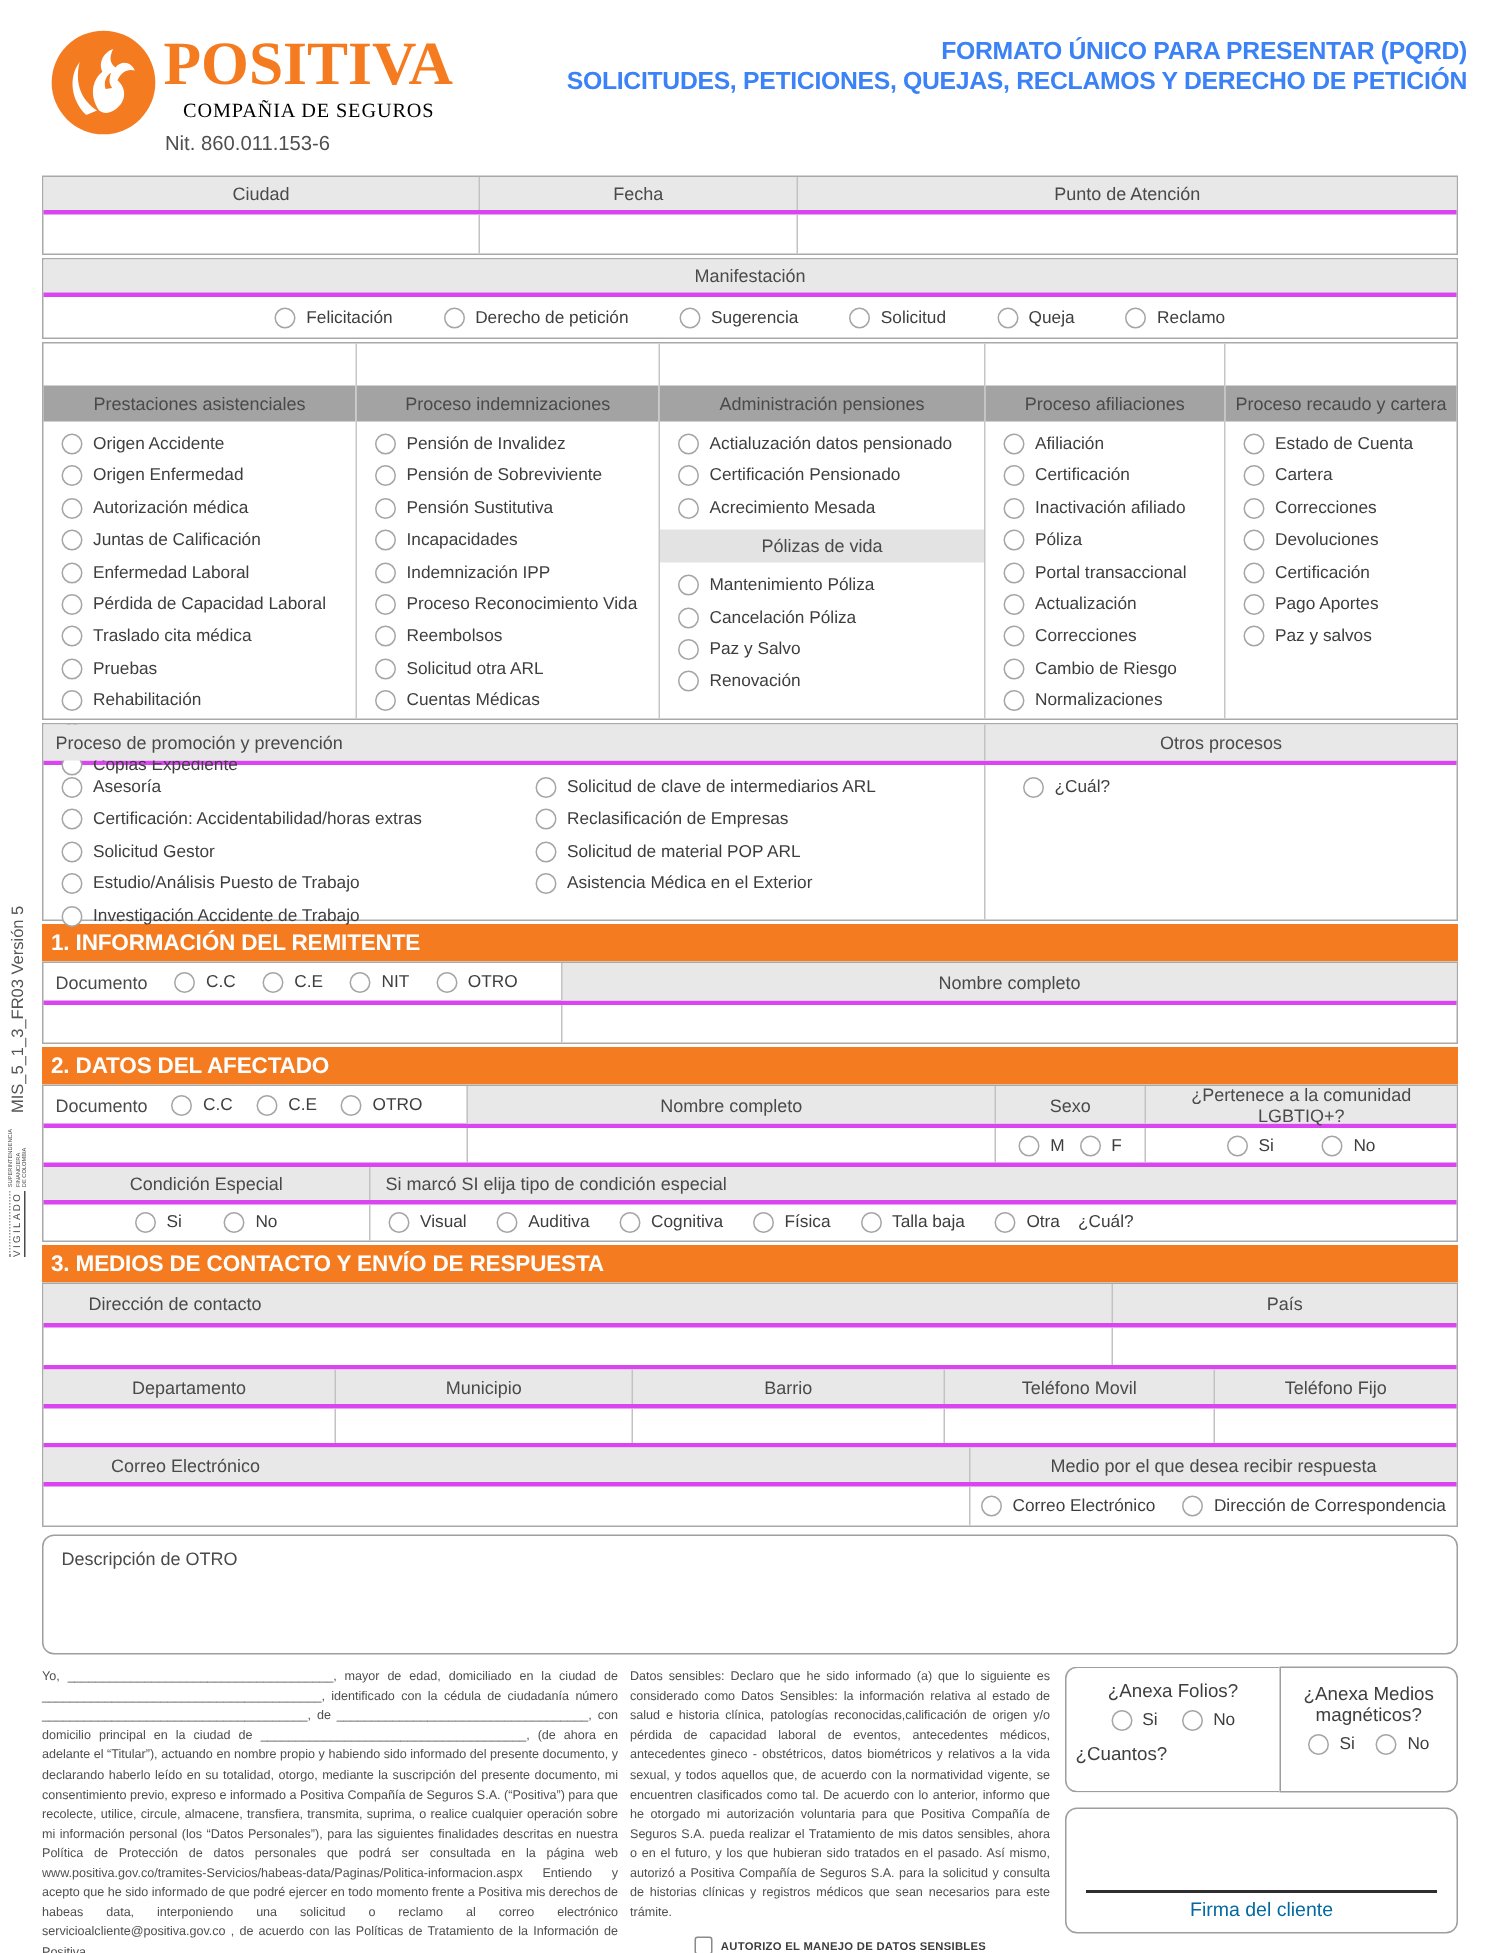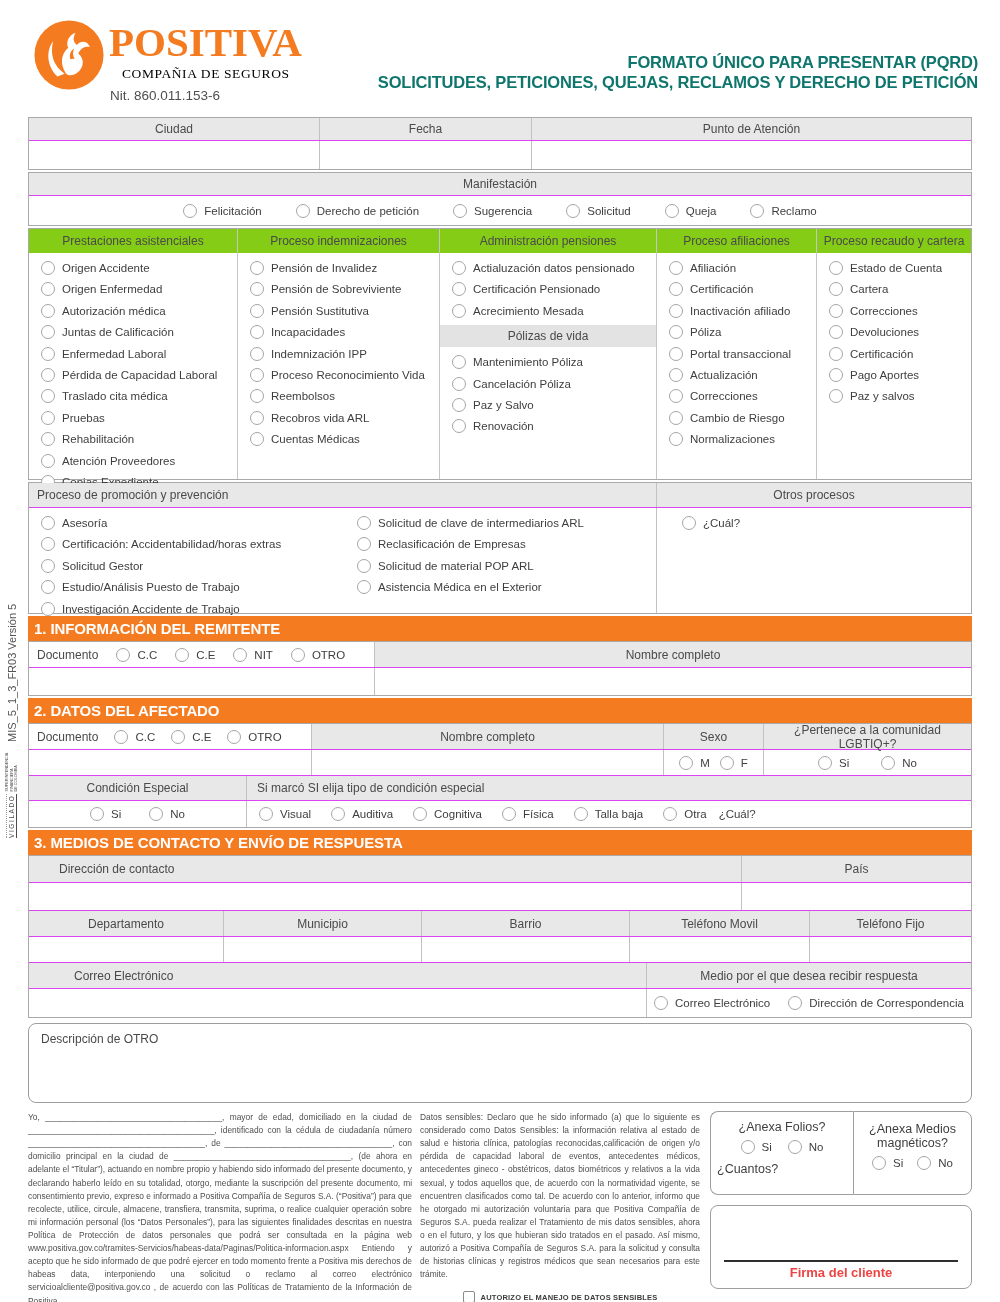--- a/index.html
+++ b/index.html
@@ -7,73 +7,73 @@
   .page{position:relative;width:1000px;height:1302px;background:#fff;overflow:hidden;}
 
   
   .logo-wrap{position:absolute;left:33px;top:16px;width:260px;}
   .logo-circle{position:absolute;left:0;top:2px;width:72px;height:74px;}
   .brand{position:absolute;left:76px;top:6px;font-family:"Liberation Serif", serif;font-weight:bold;
          font-size:41px;color:#F47B20;letter-spacing:0px;line-height:1;}
   .brand-sub{position:absolute;left:89px;top:50px;font-family:"Liberation Serif", serif;
          font-size:13.5px;color:#000000;letter-spacing:0.6px;}
   .nit{position:absolute;left:77px;top:72px;font-size:13.5px;color:#4f4f4f;}
-  .doc-title{position:absolute;right:22px;top:52px;text-align:right;font-weight:bold;
-         font-size:16.5px;color:#0f766e;line-height:1.22;letter-spacing:-0.2px;}
+  .doc-title{position:absolute;right:22px;top:24px;text-align:right;font-weight:bold;
+         font-size:16.5px;color:#3b82f6;line-height:1.22;letter-spacing:-0.2px;}
 
   
   .side-code{position:absolute;left:6px;top:742px;width:190px;transform:rotate(-90deg);
          transform-origin:left top;font-size:11px;color:#555;white-space:nowrap;}
   .vigilado{position:absolute;left:5px;top:838px;width:92px;transform:rotate(-90deg);
          transform-origin:left top;display:flex;align-items:center;gap:3px;}
   .vig-main{font-size:6.5px;letter-spacing:1.6px;color:#4a4a4a;border-bottom:1px solid #4a4a4a;
          border-top:1px dotted #9a9a9a;padding:1px 0;}
   .vig-sub{display:flex;flex-direction:column;font-size:3.8px;color:#4a4a4a;line-height:1.2;}
 
   
   .form{position:absolute;left:28px;top:117px;width:944px;}
   .tbl{border:1px solid #a9a9a9;box-sizing:border-box;background:#fff;}
   .row{display:flex;box-sizing:border-box;}
-  .row + .row{border-top:1px solid #d946ef;}
+  .row + .row{border-top:3px solid #d946ef;}
   .cell{box-sizing:border-box;display:flex;align-items:center;}
   .cell + .cell{border-left:1px solid #c2c2c2;}
   .hdr{background:#e8e8e8;font-size:12px;color:#4a4a4a;}
   .center{justify-content:center;text-align:center;}
   .banner{background:#F47B20;color:#fff;font-weight:bold;font-size:15px;height:25px;
           display:flex;align-items:center;padding-left:6px;box-sizing:border-box;
           letter-spacing:-0.1px;margin-top:2px;}
   .mt2{margin-top:2px;}
 
   
   .radio{width:12px;height:12px;border:1px solid #a5a5a5;border-radius:50%;background:#fff;flex:none;}
   .ritem{display:flex;align-items:center;gap:7px;font-size:11.5px;color:#3e3e3e;}
   .collist{padding:8px 4px 0 12px;}
   .collist .ritem{margin-bottom:7.4px;}
   .ilist{display:flex;align-items:center;}
 
   
   .col{box-sizing:border-box;}
   .col + .col{border-left:1px solid #c6c6c6;text-align:right;}
-  .colhead{height:24px;background:#84cc16;display:flex;align-items:center;justify-content:center;
-           font-size:12px;color:#4a4a4a;}
+  .colhead{height:24px;background:#a3a3a3;display:flex;align-items:center;justify-content:center;
+           font-size:12px;color:#4a4a4a;margin-top:28px;}
   .subhead{height:22px;background:#e3e3e3;display:flex;align-items:center;justify-content:center;
            font-size:12px;color:#4a4a4a;margin:6px 0 8px 0;}
 
   
   .descbox{border:1px solid #9e9e9e;border-radius:8px;height:80px;margin-top:5px;
            box-sizing:border-box;padding:8px 12px;font-size:12px;color:#4a4a4a;}
   .legal{display:flex;margin-top:8px;align-items:flex-start;}
   .legal p{margin:0;font-size:8.4px;line-height:1.56;text-align:justify;color:#4f4f4f;}
   .chkrow{display:flex;align-items:center;justify-content:center;gap:6px;margin-top:10px;}
   .chkbox{width:10px;height:10px;border:1px solid #8a8a8a;border-radius:2px;background:#fff;flex:none;}
   .chklabel{font-size:7.5px;font-weight:bold;color:#3c3c3c;letter-spacing:0.2px;}
   .roundbox{border:1px solid #9e9e9e;border-radius:8px;box-sizing:border-box;background:#fff;}
   .anexa-title{font-size:12.5px;color:#3e3e3e;text-align:center;line-height:1.15;}
   .sigline{border-top:2px solid #2e2e2e;width:90%;margin:0 auto;}
-  .siglabel{text-align:center;font-weight:bold;font-size:13px;color:#ef4444;margin-top:3px;}
+  .siglabel{text-align:center;font-weight:normal;font-size:13px;color:#0369a1;margin-top:3px;}
 </style>
 </head>
 <body>
 
 <div class="page">
 
   <div class="side-code">MIS_5_1_3_FR03  Versión 5</div>
   <div class="vigilado">
     <span class="vig-main">VIGILADO</span>
     <span class="vig-sub">
@@ -222,21 +222,21 @@
               <div class="ritem">
                 <span class="radio"></span>
                 <span>Proceso Reconocimiento Vida</span>
               </div>
               <div class="ritem">
                 <span class="radio"></span>
                 <span>Reembolsos</span>
               </div>
               <div class="ritem">
                 <span class="radio"></span>
-                <span>Recobros vida ARL</span>
+                <span>Solicitud otra ARL</span>
               </div>
               <div class="ritem">
                 <span class="radio"></span>
                 <span>Cuentas Médicas</span>
               </div>
             </div>
         </div>
         <div class="col" style="width:217px;">
           <div class="colhead">Administración pensiones</div>
           <div class="collist" style="padding-bottom:0;">

